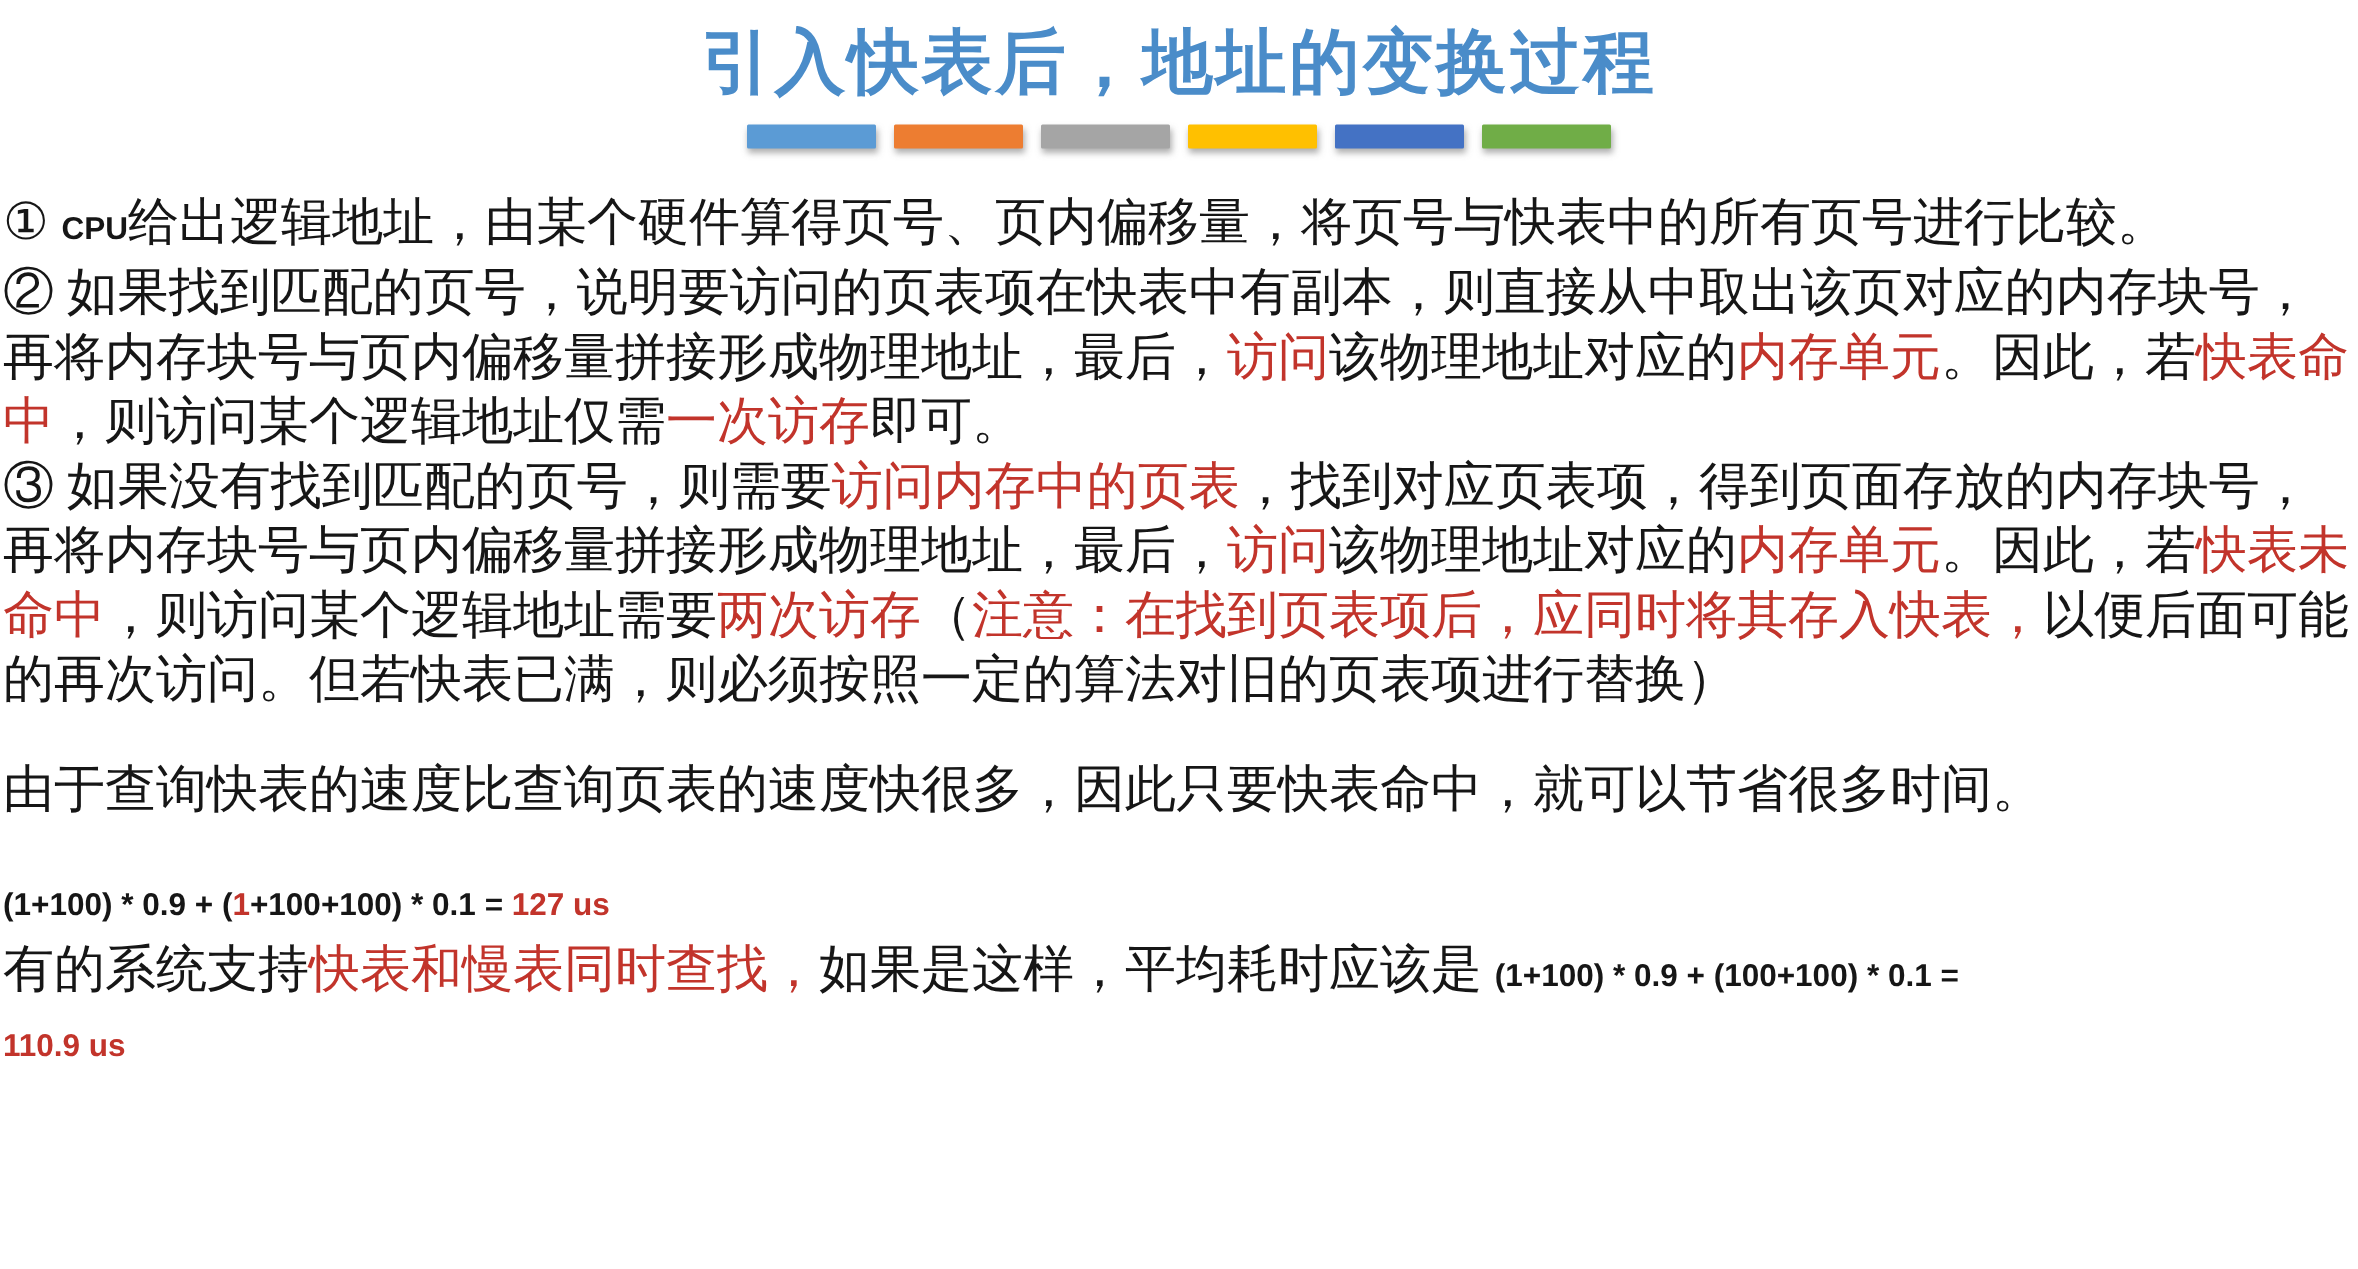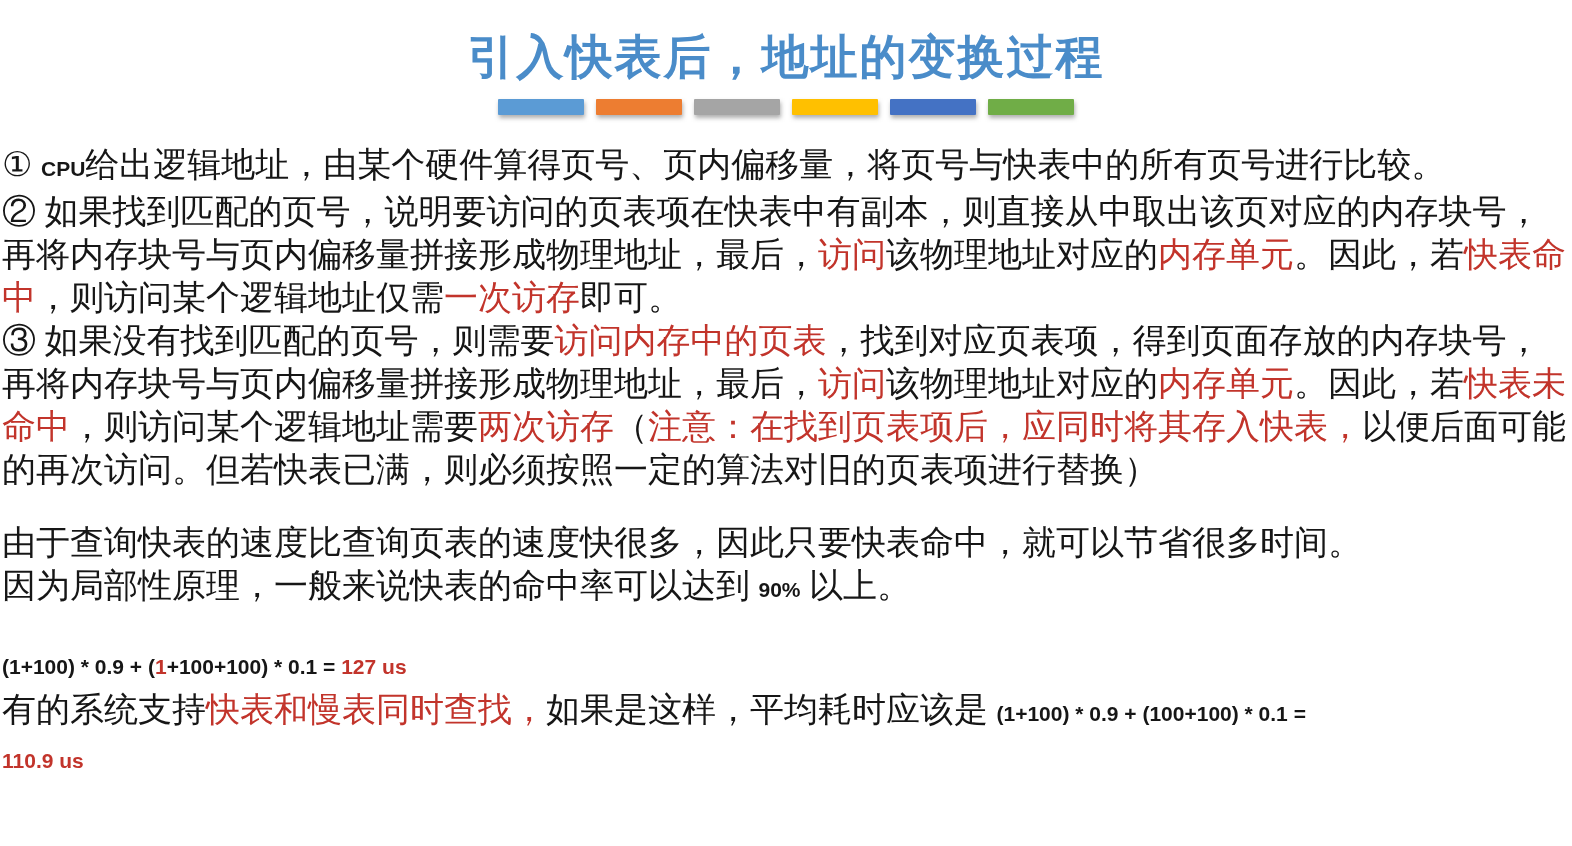--- a/index.html
+++ b/index.html
@@ -9,21 +9,21 @@
   }
   html,body{margin:0;padding:0;}
   body{
     width:1572px;height:846px;overflow:hidden;background:#ffffff;
     font-family:"Liberation Serif","DejaVu Serif",serif;
     color:var(--text);
   }
   .slide{width:1572px;height:846px;position:relative;}
   .title{
     text-align:center;
-    padding-top:26px;
+    padding-top:10px;
     font-size:47px;
     font-weight:bold;
     letter-spacing:2px;
     color:var(--blue);
   }
   .bars{
     margin:10px auto 0;
     display:flex;
     gap:12px;
     width:max-content;
@@ -60,19 +60,18 @@
       <span class="bar" style="background: rgb(68, 114, 196);"></span>
       <span class="bar" style="background: rgb(112, 173, 71);"></span>
     </div>
 
   <div class="body">
     <p><span>① </span><span class="seg-l">CPU</span><span>给出逻辑地址，由某个硬件算得页号、页内偏移量，将页号与快表中的所有页号进行比较。</span></p>
     <p><span>② 如果找到匹配的页号，说明要访问的页表项在快表中有副本，则直接从中取出该页对应的内存块号，再将内存块号与页内偏移量拼接形成物理地址，最后，</span><span class="seg-r">访问</span><span>该物理地址对应的</span><span class="seg-r">内存单元</span><span>。因此，若</span><span class="seg-r">快表命中</span><span>，则访问某个逻辑地址仅需</span><span class="seg-r">一次访存</span><span>即可。</span></p>
     <p><span>③ 如果没有找到匹配的页号，则需要</span><span class="seg-r">访问内存中的页表</span><span>，找到对应页表项，得到页面存放的内存块号，再将内存块号与页内偏移量拼接形成物理地址，最后，</span><span class="seg-r">访问</span><span>该物理地址对应的</span><span class="seg-r">内存单元</span><span>。因此，若</span><span class="seg-r">快表未命中</span><span>，则访问某个逻辑地址需要</span><span class="seg-r">两次访存</span><span>（</span><span class="seg-r">注意：在找到页表项后，应同时将其存入快表，</span><span>以便后面可能的再次访问。但若快表已满，则必须按照一定的算法对旧的页表项进行替换）</span></p>
     <div class="gap"></div>
     <p><span>由于查询快表的速度比查询页表的速度快很多，因此只要快表命中，就可以节省很多时间。</span></p>
-    <p><span>因为局部性原理，一般来说快表的命中率可以达到 </span><span class="seg-l">90%</span><span> 以上。</span></p>
     <div class="gap"></div>
     <p><span class="seg-l">(1+100) * 0.9 + (</span><span class="seg-r seg-l">1</span><span class="seg-l">+100+100) * 0.1 = </span><span class="seg-r seg-l">127 us</span></p>
     <p><span>有的系统支持</span><span class="seg-r">快表和慢表同时查找，</span><span>如果是这样，平均耗时应该是 </span><span class="seg-l">(1+100) * 0.9 + (100+100) * 0.1 =</span></p>
     <p><span class="seg-r seg-l">110.9 us</span></p>
   </div>
 </div>
 
 </body></html>

